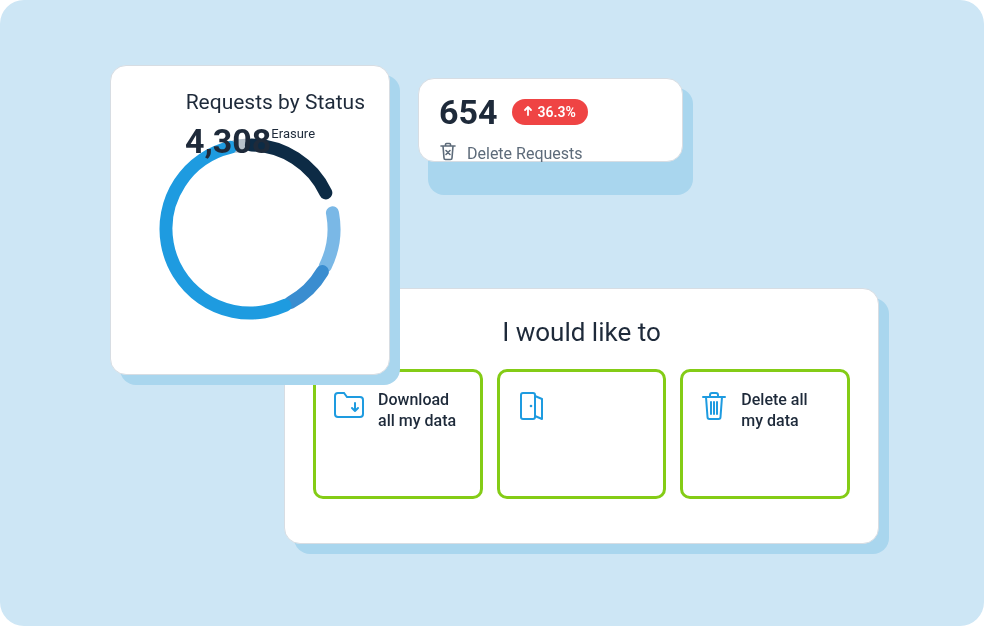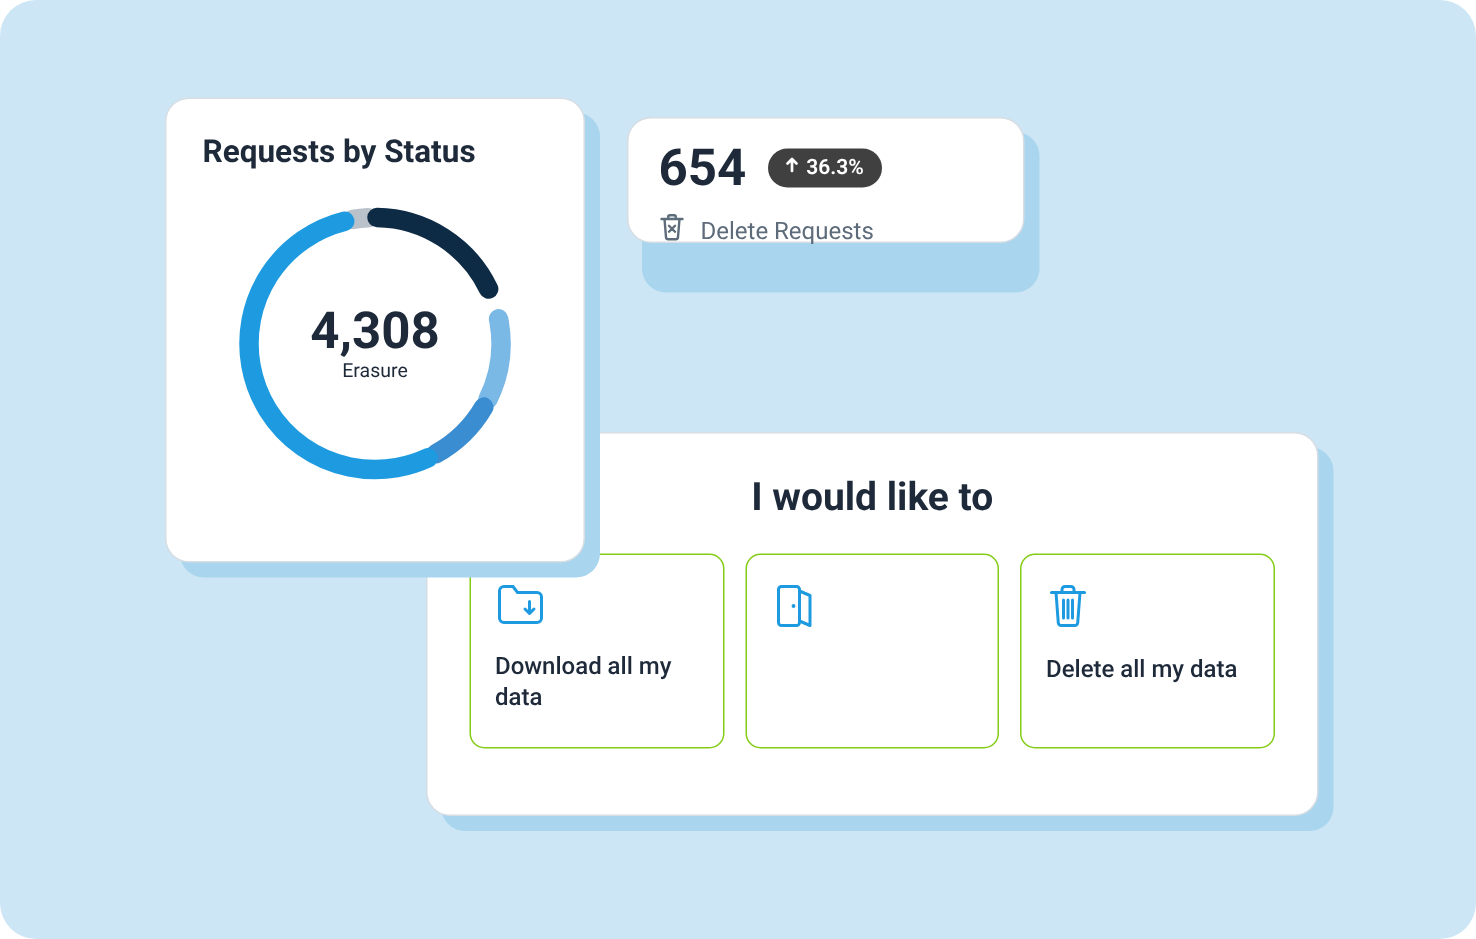--- a/index.html
+++ b/index.html
@@ -27,38 +27,37 @@
   .shadow {
     position: absolute;
     background: #a9d6ee;
     border-radius: 16px;
   }
   
   .status-shadow { left: 120px; top: 75px; width: 280px; height: 310px; }
   .status-card   { left: 110px; top: 65px; width: 280px; height: 310px; padding: 24px; }
   .status-title {
     font-size: 21px;
-    font-weight: 700;
-    color: #1e2a3a;
-    text-align: left;
+    font-weight: 400;
+    color: #1e2a3a;
+    text-align: right;
     margin-bottom: 10px;
   }
   .donut-wrap {
     position: relative;
     width: 210px;
     height: 210px;
     margin: 8px auto 0;
   }
   .donut-wrap svg { width: 210px; height: 210px; display:block; }
   .donut-center {
     position: absolute;
     inset: 0;
     display: flex;
-    flex-direction: column;
-    align-items: center;
+    flex-direction: row;
     justify-content: center;
   }
   .donut-number {
     font-size: 34px;
     font-weight: 700;
     color: #1e2a3a;
     line-height: 1;
   }
   .donut-label {
     font-size: 13px;
@@ -72,58 +71,58 @@
   .erasure-number {
     font-size: 34px;
     font-weight: 700;
     color: #1e2a3a;
     line-height: 1;
   }
   .badge {
     display: inline-flex;
     align-items: center;
     gap: 4px;
-    background: #404040;
+    background: #ef4444;
     color: #fff;
     border-radius: 999px;
     padding: 5px 12px 5px 10px;
     font-size: 14px;
     font-weight: 600;
   }
   .erasure-row2 {
     display: flex;
     align-items: center;
     gap: 10px;
     margin-top: 12px;
     color: #5d6b7a;
     font-size: 16px;
   }
   .erasure-row2 svg { flex: none; }
   
   .actions-shadow { left: 294px; top: 298px; width: 595px; height: 256px; }
   .actions-card   { left: 284px; top: 288px; width: 595px; height: 256px; padding: 28px 28px 24px; }
   .actions-title {
     font-size: 26px;
-    font-weight: 700;
+    font-weight: 400;
     color: #1e2a3a;
     text-align: center;
     margin-bottom: 22px;
   }
   .actions-grid {
     display: grid;
     grid-template-columns: repeat(3, 1fr);
     gap: 14px;
   }
   .action-item {
-    border: 1px solid #84cc16;
+    border: 3px solid #84cc16;
     border-radius: 10px;
     padding: 18px 16px 16px;
     min-height: 130px;
     display: flex;
-    flex-direction: column;
+    flex-direction: row;
     gap: 12px;
     cursor: pointer;
   }
   .action-item svg { flex: none; }
   .action-label {
     font-size: 16px;
     font-weight: 500;
     color: #1e2a3a;
     line-height: 1.3;
   }

